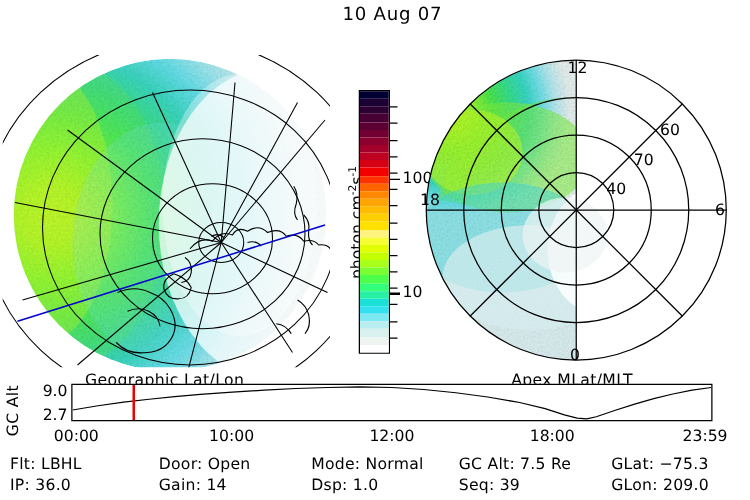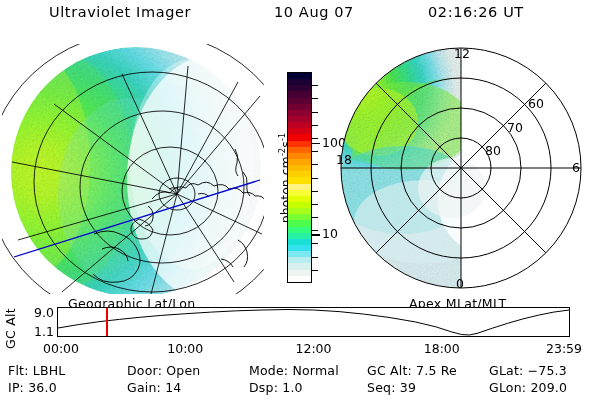--- a/index.html
+++ b/index.html
@@ -203,23 +203,21 @@
   .sc-c2 { left: 249px; }
   .sc-c3 { left: 367px; }
   .sc-c4 { left: 489px; }
 </style>
 </head>
 <body>
 
 <div id="app">
 
   <div id="header">
-    <div class="hdr-text" id="hdr-title">Ultraviolet Imager</div>
     <div class="hdr-text" id="hdr-date">10 Aug 07</div>
-    <div class="hdr-text" id="hdr-time">02:16:26 UT</div>
   </div>
 
   <div id="geo-panel">
     <svg id="geo-svg" width="262" height="250" viewBox="0 0 262 250">
       <defs>
         <clipPath id="geoDiskClip">
           <circle cx="134" cy="128" r="125"></circle>
         </clipPath>
         <clipPath id="geoPanelClip">
           <rect x="0" y="0" width="262" height="250"></rect>
@@ -423,30 +421,30 @@
       </g>
     </svg>
 
     <div class="dial-label" style="left:122px; top:8px;">12</div>
     <div class="dial-label" style="left:240px; top:122px;">6</div>
     <div class="dial-label" style="left:124px; top:238px;">0</div>
     <div class="dial-label" style="left:4px; top:114px;">18</div>
 
     <div class="dial-label" style="left:196px; top:58px;text-align:right;">60</div>
     <div class="dial-label" style="left:175px; top:82px;">70</div>
-    <div class="dial-label" style="left:153px; top:105px;">80</div>
+    <div class="dial-label" style="left:153px; top:105px;">40</div>
   </div>
 
   <div class="panel-caption" id="caption-mlt">Apex MLat/MLT</div>
   <div class="panel-caption" id="caption-geo">Geographic Lat/Lon</div>
 
   <div id="orbit-strip">
     <div id="gcalt-vlabel">GC Alt</div>
     <div class="gcalt-tick-label" style="top:8px;">9.0</div>
-    <div class="gcalt-tick-label" style="top:27px;">1.1</div>
+    <div class="gcalt-tick-label" style="top:27px;">2.7</div>
 
     <div id="orbit-box">
       <svg id="orbit-svg" width="511" height="28" viewBox="0 0 511 28" preserveAspectRatio="none">
         <polyline id="orbit-curve" fill="none" stroke="#000000" stroke-width="1" vector-effect="non-scaling-stroke" points="0.0,20.0 20.4,16.6 40.9,13.7 61.3,11.4 81.8,9.3 102.2,7.5 127.8,5.7 153.3,4.1 178.8,2.8 204.4,2.0 230.0,1.5 255.5,2.0 281.1,3.6 306.6,6.2 332.2,9.6 357.7,14.0 378.1,18.9 393.5,23.9 403.7,26.5 411.4,27.0 419.0,25.4 434.3,20.2 449.7,15.3 465.0,10.9 480.3,7.2 495.7,4.1 511.0,2.0"></polyline>
       </svg>
       <div id="time-cursor" style="left: 9.44444%;"></div>
     </div>
   </div>
 
   <div id="time-axis">

